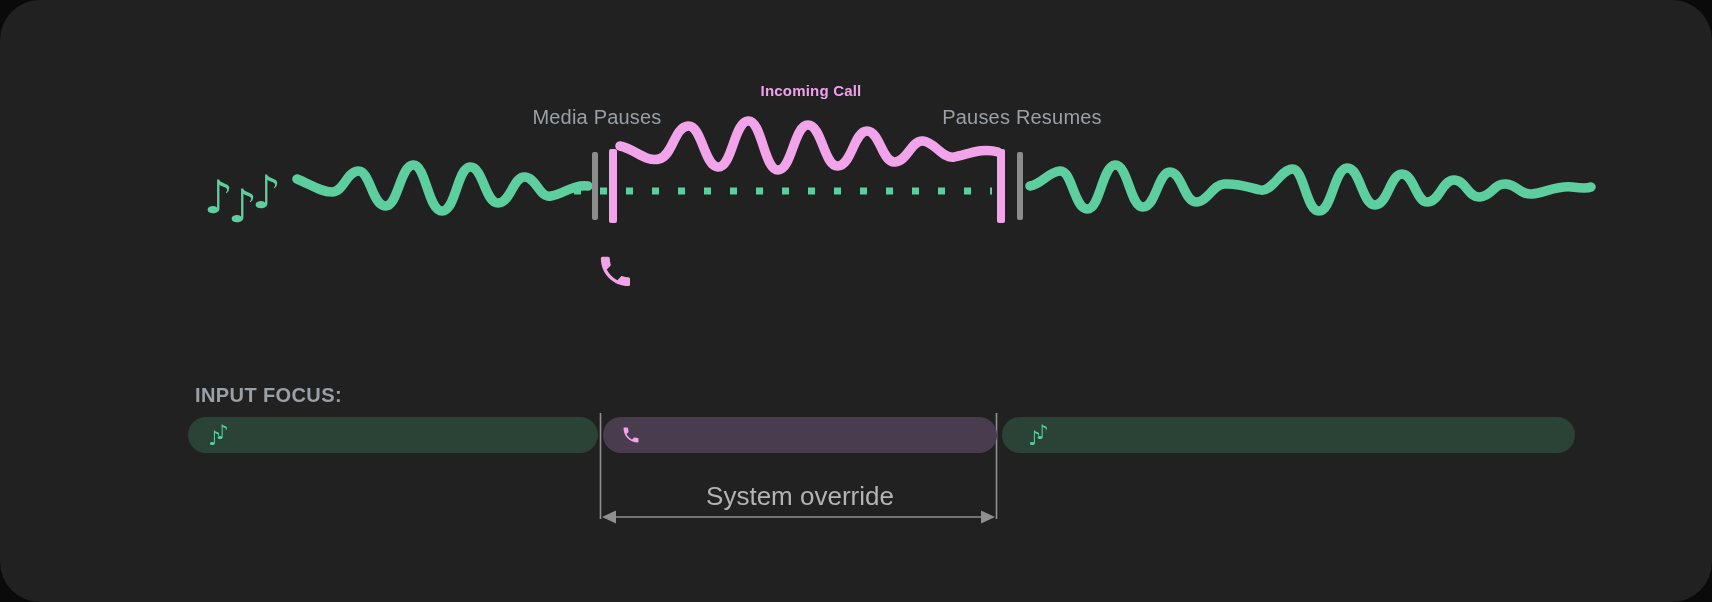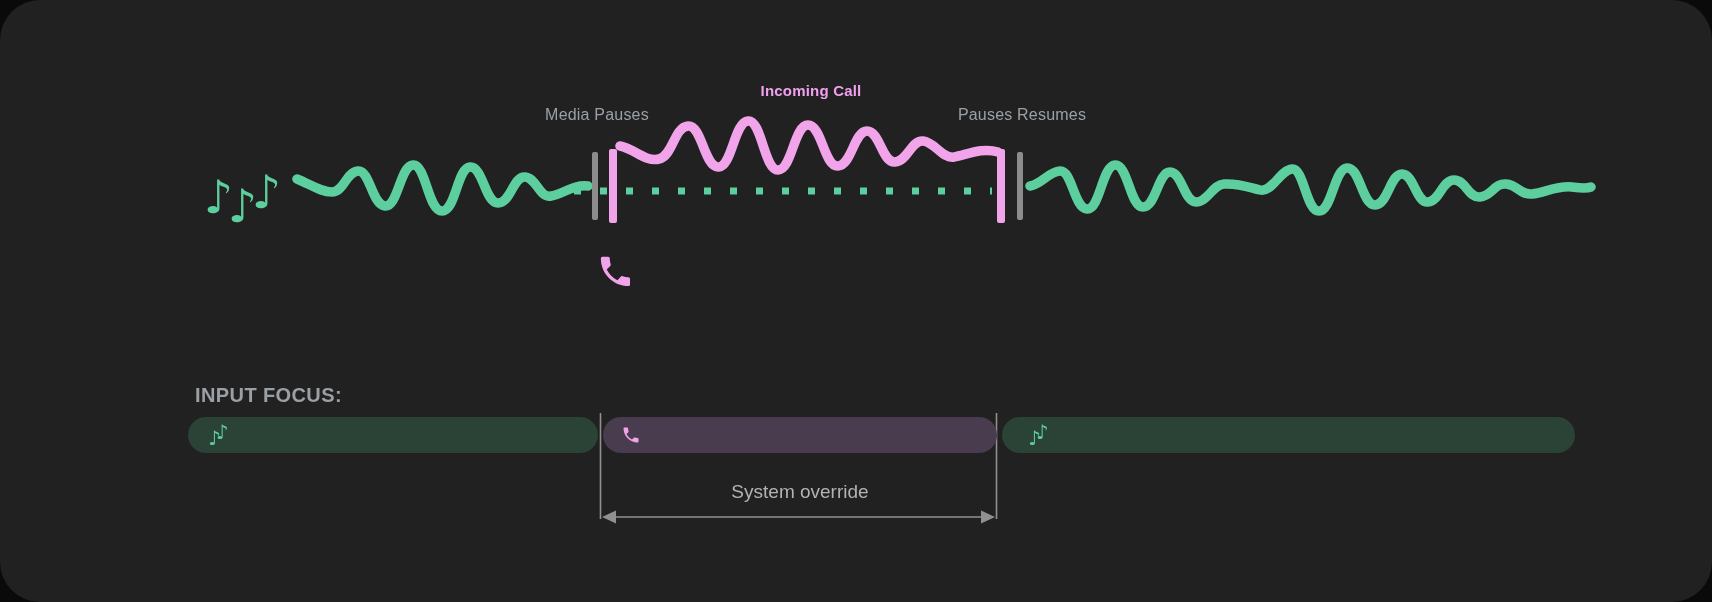--- a/index.html
+++ b/index.html
@@ -24,21 +24,21 @@
     height: 602px;
     pointer-events: none;
   }
   .lbl {
     position: absolute;
     white-space: nowrap;
     transform: translateX(-50%);
     font-weight: 500;
     letter-spacing: 0.2px;
   }
-  .lbl-media { font-size: 16px; top: 106px; }
+  .lbl-media { font-size: 20px; top: 106px; }
   .lbl-call  { font-size: 15px; top: 82px; font-weight: 700; }
   .input-focus-heading {
     position: absolute;
     left: 195px;
     top: 384px;
     font-size: 20px;
     font-weight: 700;
     letter-spacing: 0.4px;
   }
   .pill {
@@ -61,21 +61,21 @@
     display: flex;
     align-items: center;
   }
   .mini-notes .n1 { position: relative; top: 3px; }
   .mini-notes .n2 { position: relative; top: -3px; }
   .sys-override {
     position: absolute;
     left: 800px;
     top: 481px;
     transform: translateX(-50%);
-    font-size: 19px;
+    font-size: 26px;
     white-space: nowrap;
   }
   .big-note {
     font-family: "DejaVu Sans", sans-serif;
     font-size: 46px;
   }
 </style>
 </head>
 <body>
 

